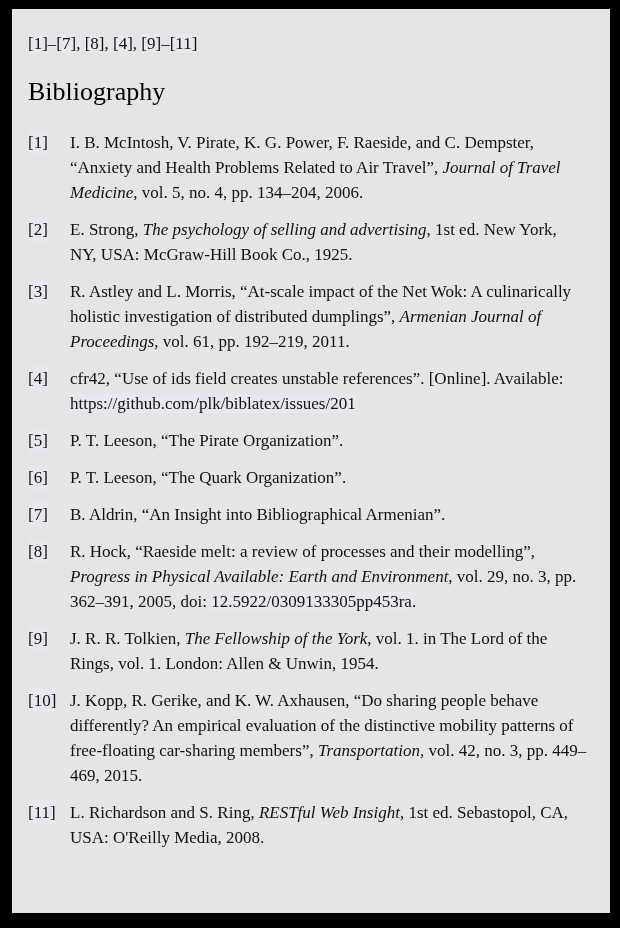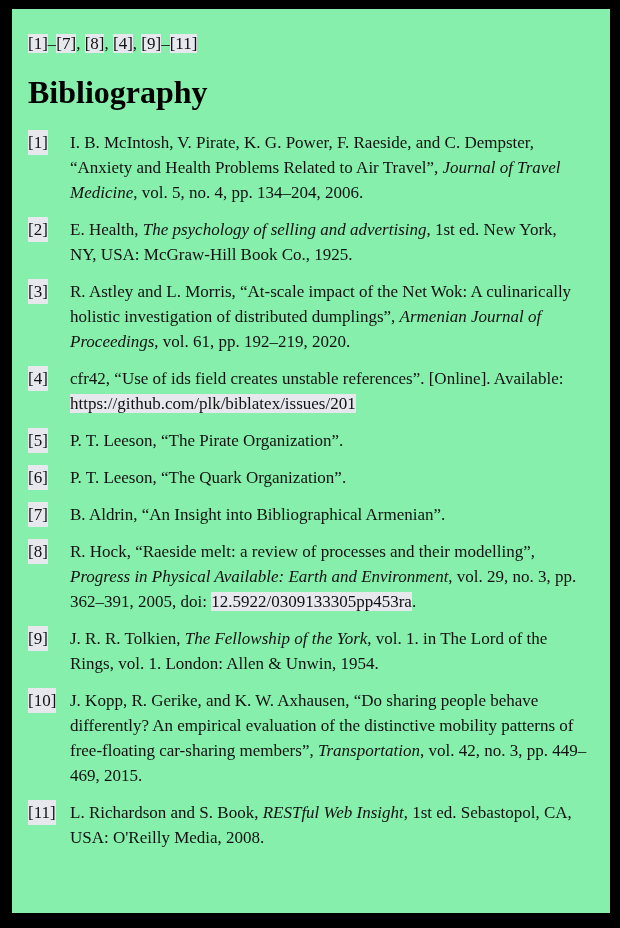--- a/index.html
+++ b/index.html
@@ -1,36 +1,36 @@
 <!DOCTYPE html>
 <html style="--linkbg: #e6e8ee;"><head>
 <meta charset="utf-8">
 <style>
   html, body { margin: 0; padding: 0; background: #000; }
   .page {
     box-sizing: border-box;
     width: 620px;
     height: 928px;
-    background: #86efac;
+    background: #e5e5e5;
     border-style: solid;
     border-color: #000000;
     border-width: 9px 10px 15px 12px;
     padding: 22px 18px 0 16px;
     font-family: "Liberation Serif", "DejaVu Serif", serif;
     color: #111111;
     font-size: 17px;
     line-height: 25px;
     overflow: hidden;
   }
   .linkbox { background: var(--linkbg, #e6e8ee); }
   .cite-line { white-space: pre-wrap; }
   .heading {
-    font-size: 32px;
+    font-size: 26px;
     line-height: 32px;
-    font-weight: 700;
+    font-weight: 400;
     margin: 20px 0 22px 0;
     color: #000000;
   }
   .ref-list { }
   .ref {
     display: flex;
     align-items: flex-start;
     margin-bottom: 12px;
   }
   .ref-label-col {
@@ -51,25 +51,25 @@
 <div class="page">
   <div class="cite-line" id="cite-line"><span class="linkbox">[1]</span><span>–</span><span class="linkbox">[7]</span><span>, </span><span class="linkbox">[8]</span><span>, </span><span class="linkbox">[4]</span><span>, </span><span class="linkbox">[9]</span><span>–</span><span class="linkbox">[11]</span></div>
   <h1 class="heading">Bibliography</h1>
   <div class="ref-list" id="ref-list">
       <div class="ref">
         <div class="ref-label-col"><span class="ref-label linkbox">[1]</span></div>
         <div class="ref-text"><span>I. B. McIntosh, V. Pirate, K. G. Power, F. Raeside, and C. Dempster, “Anxiety and Health Problems Related to Air Travel”, </span><span class="it">Journal of Travel Medicine</span><span>, vol. 5, no. 4, pp. 134–204, 2006.</span></div>
       </div>
       <div class="ref">
         <div class="ref-label-col"><span class="ref-label linkbox">[2]</span></div>
-        <div class="ref-text"><span>E. Health, </span><span class="it">The psychology of selling and advertising</span><span>, 1st ed. New York, NY, USA: McGraw-Hill Book Co., 1925.</span></div>
+        <div class="ref-text"><span>E. Strong, </span><span class="it">The psychology of selling and advertising</span><span>, 1st ed. New York, NY, USA: McGraw-Hill Book Co., 1925.</span></div>
       </div>
       <div class="ref">
         <div class="ref-label-col"><span class="ref-label linkbox">[3]</span></div>
-        <div class="ref-text"><span>R. Astley and L. Morris, “At-scale impact of the Net Wok: A culinarically holistic investigation of distributed dumplings”, </span><span class="it">Armenian Journal of Proceedings</span><span>, vol. 61, pp. 192–219, 2020.</span></div>
+        <div class="ref-text"><span>R. Astley and L. Morris, “At-scale impact of the Net Wok: A culinarically holistic investigation of distributed dumplings”, </span><span class="it">Armenian Journal of Proceedings</span><span>, vol. 61, pp. 192–219, 2011.</span></div>
       </div>
       <div class="ref">
         <div class="ref-label-col"><span class="ref-label linkbox">[4]</span></div>
         <div class="ref-text"><span>cfr42, “Use of ids field creates unstable references”. [Online]. Available: </span><span class="linkbox">https://github.com/plk/biblatex/issues/201</span></div>
       </div>
       <div class="ref">
         <div class="ref-label-col"><span class="ref-label linkbox">[5]</span></div>
         <div class="ref-text"><span>P. T. Leeson, “The Pirate Organization”.</span></div>
       </div>
       <div class="ref">
@@ -87,16 +87,16 @@
       <div class="ref">
         <div class="ref-label-col"><span class="ref-label linkbox">[9]</span></div>
         <div class="ref-text"><span>J. R. R. Tolkien, </span><span class="it">The Fellowship of the York</span><span>, vol. 1. in The Lord of the Rings, vol. 1. London: Allen &amp; Unwin, 1954.</span></div>
       </div>
       <div class="ref">
         <div class="ref-label-col"><span class="ref-label linkbox">[10]</span></div>
         <div class="ref-text"><span>J. Kopp, R. Gerike, and K. W. Axhausen, “Do sharing people behave differently? An empirical evaluation of the distinctive mobility patterns of free-floating car-sharing members”, </span><span class="it">Transportation</span><span>, vol. 42, no. 3, pp. 449–469, 2015.</span></div>
       </div>
       <div class="ref">
         <div class="ref-label-col"><span class="ref-label linkbox">[11]</span></div>
-        <div class="ref-text"><span>L. Richardson and S. Book, </span><span class="it">RESTful Web Insight</span><span>, 1st ed. Sebastopol, CA, USA: O'Reilly Media, 2008.</span></div>
+        <div class="ref-text"><span>L. Richardson and S. Ring, </span><span class="it">RESTful Web Insight</span><span>, 1st ed. Sebastopol, CA, USA: O'Reilly Media, 2008.</span></div>
       </div>
     </div>
 </div>
 
 </body></html>

